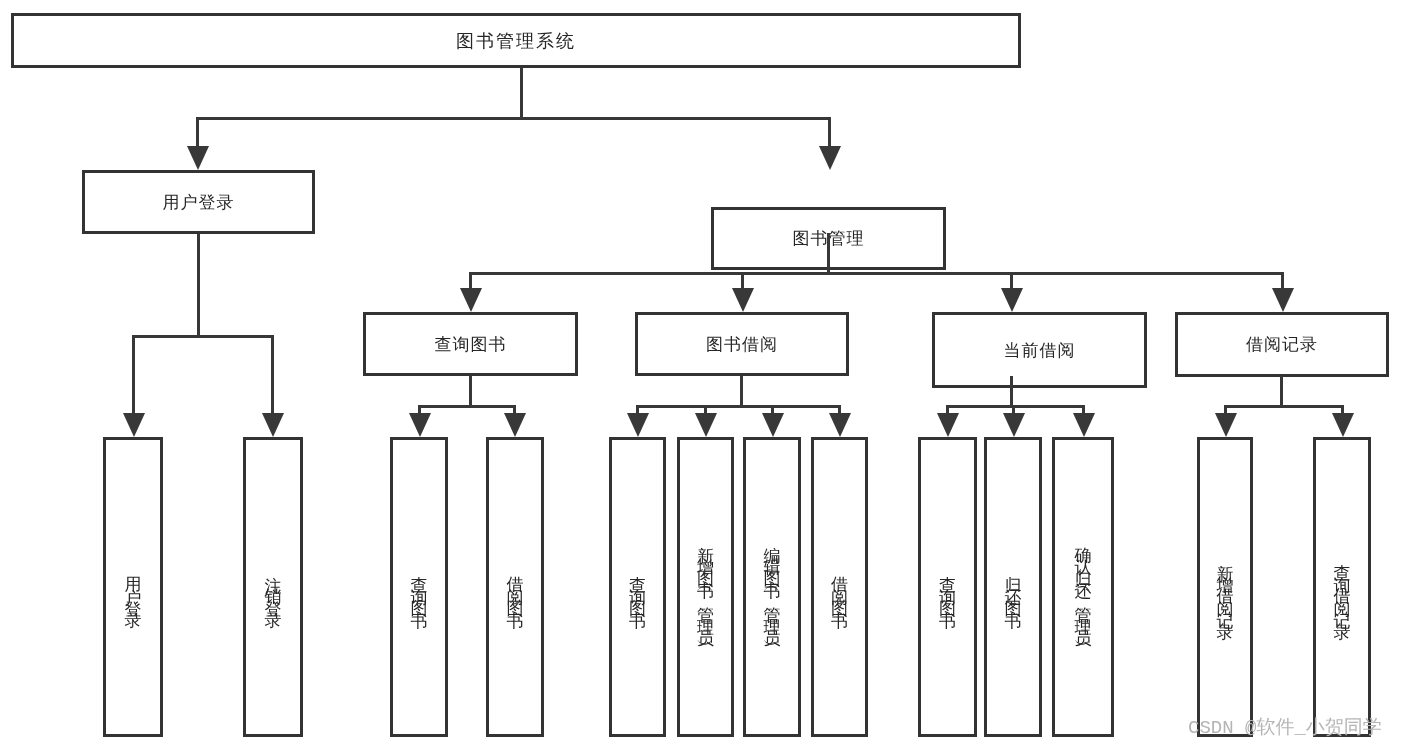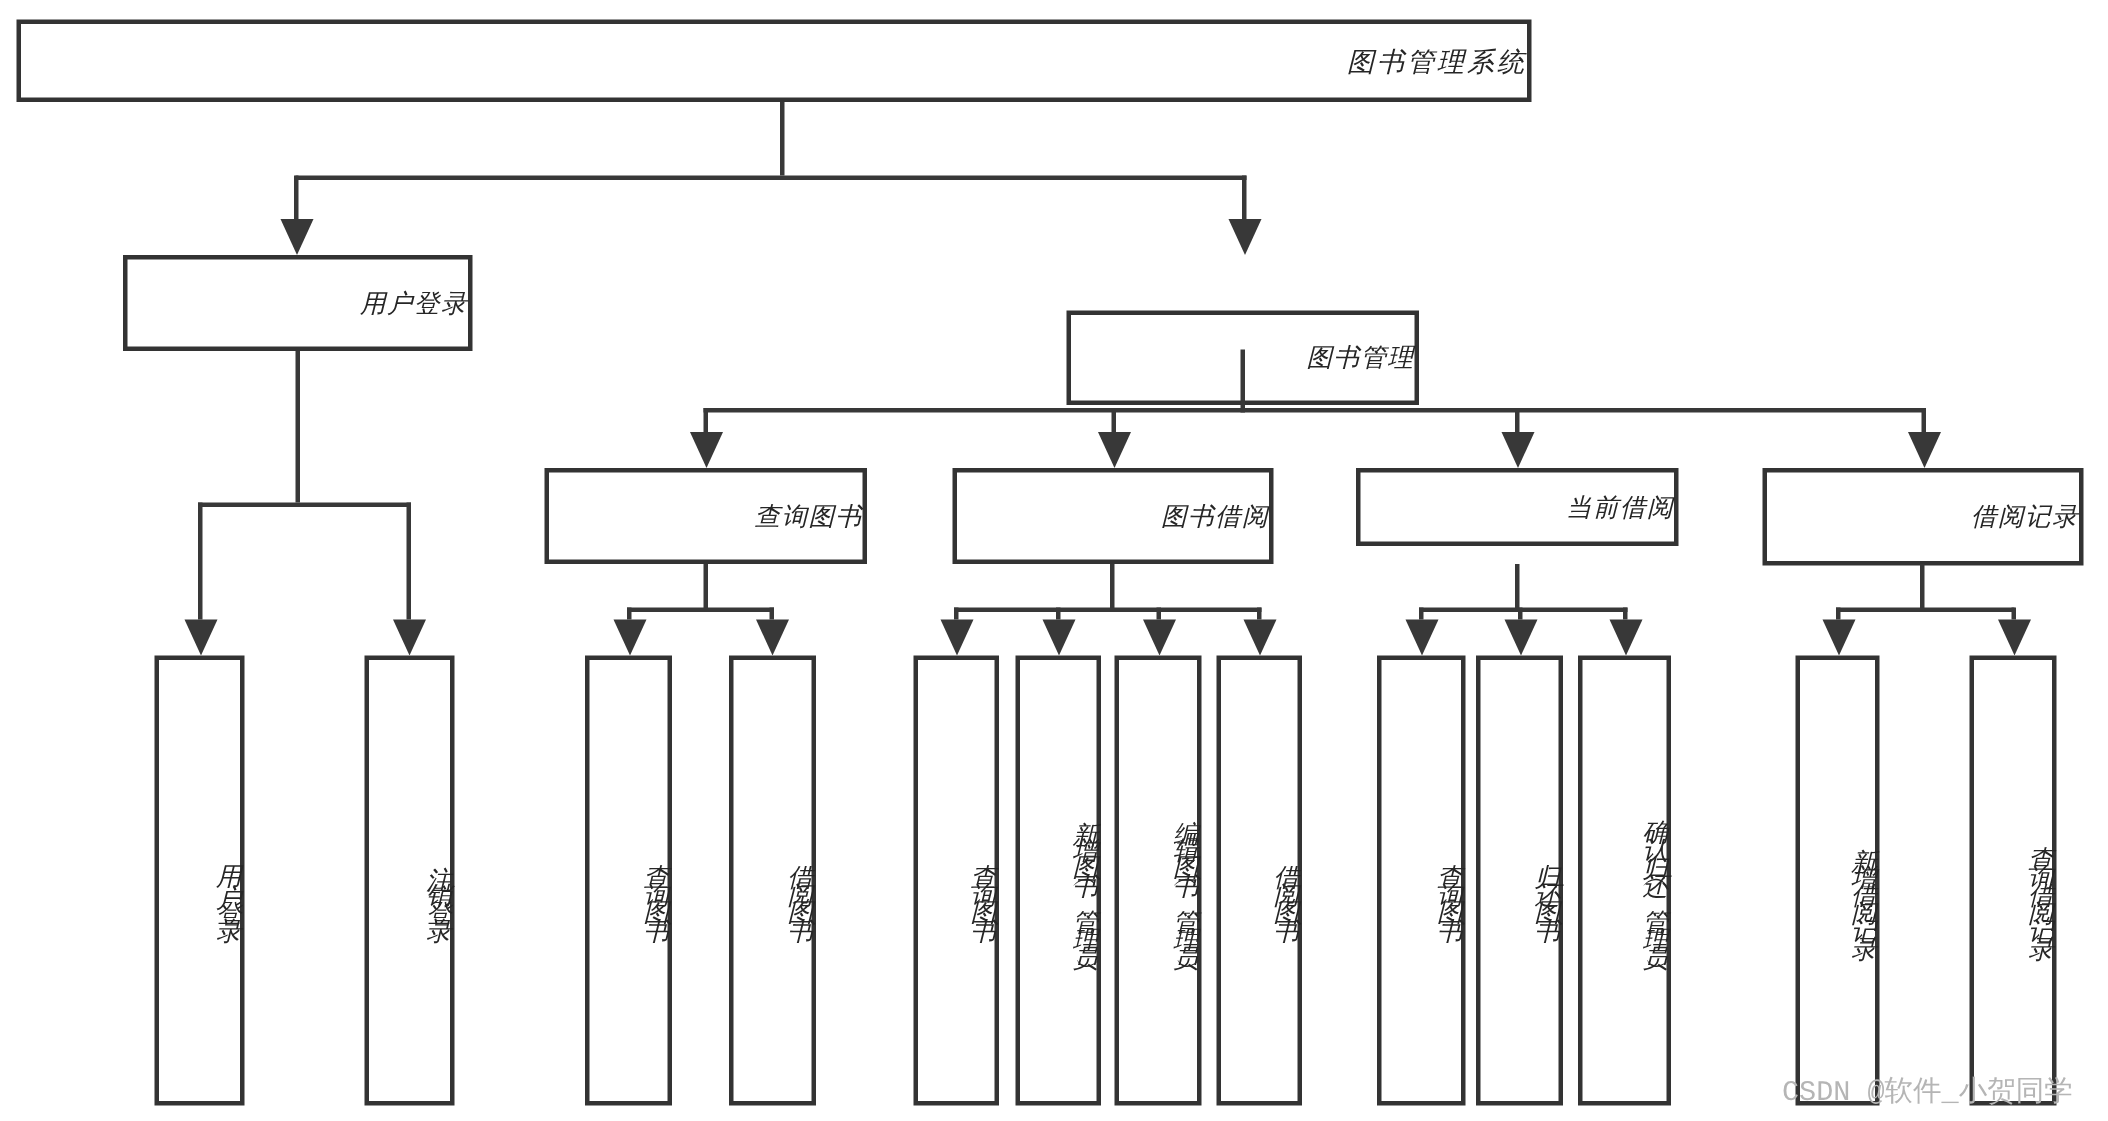--- a/index.html
+++ b/index.html
@@ -11,23 +11,22 @@
     height: 747px;
     background: #ffffff;
     overflow: hidden;
   }
   .box {
     position: absolute;
     background: #ffffff;
     border: 3px solid #333333;
     display: flex;
     align-items: center;
-    justify-content: flex-end;
+    justify-content: center;
     color: #262626;
-    font-style: italic;
   }
   .box .label {
     font-size: 17px;
     letter-spacing: 1px;
     white-space: nowrap;
   }
   .box.root .label { font-size: 18px; letter-spacing: 2px; }
   .leaf .vtext {
     writing-mode: vertical-rl;
     text-orientation: mixed;
@@ -99,21 +98,21 @@
   <div class="arrow" style="left:741px;top:272px;height:16px;"></div>
   <div class="arrow" style="left:1010px;top:272px;height:16px;"></div>
   <div class="arrow" style="left:1281px;top:272px;height:16px;"></div>
 
   <div class="box" style="left:363px;top:312px;width:215px;height:64px;">
     <span class="label">查询图书</span>
   </div>
   <div class="box" style="left:635px;top:312px;width:214px;height:64px;">
     <span class="label">图书借阅</span>
   </div>
-  <div class="box" style="left:904px;top:312px;width:215px;height:52px;">
+  <div class="box" style="left:932px;top:312px;width:215px;height:76px;">
     <span class="label">当前借阅</span>
   </div>
   <div class="box" style="left:1175px;top:312px;width:214px;height:65px;">
     <span class="label">借阅记录</span>
   </div>
 
   <div class="line" style="left:469px;top:376px;width:3px;height:32px;"></div>
   <div class="line" style="left:418px;top:405px;width:98px;height:3px;"></div>
   <div class="arrow" style="left:418px;top:405px;height:8px;"></div>
   <div class="arrow" style="left:513px;top:405px;height:8px;"></div>

